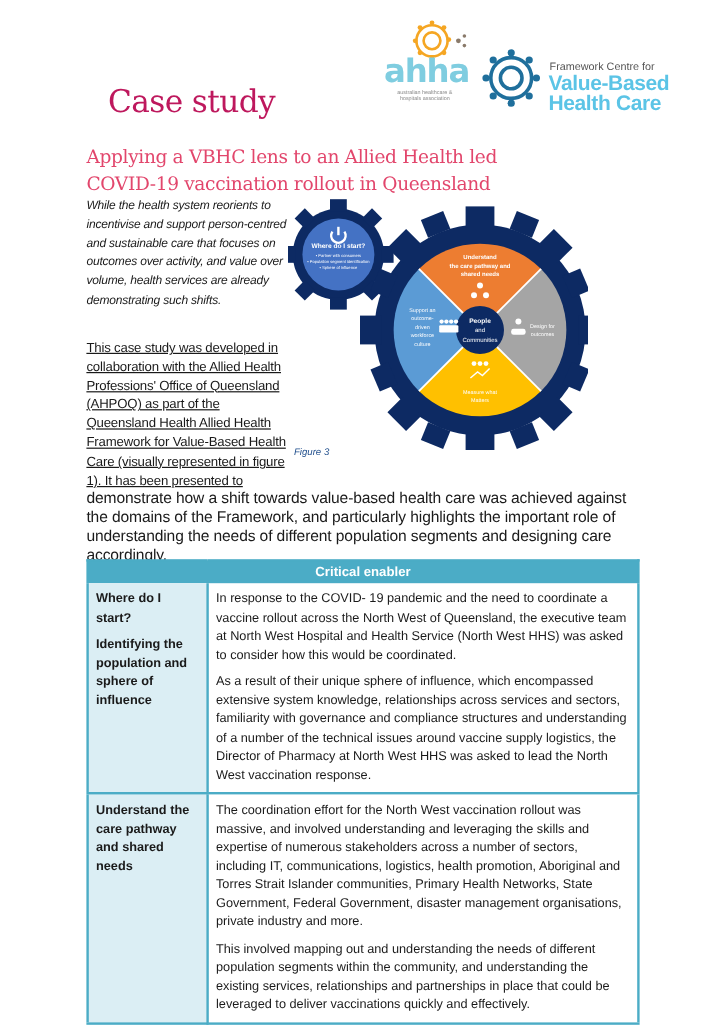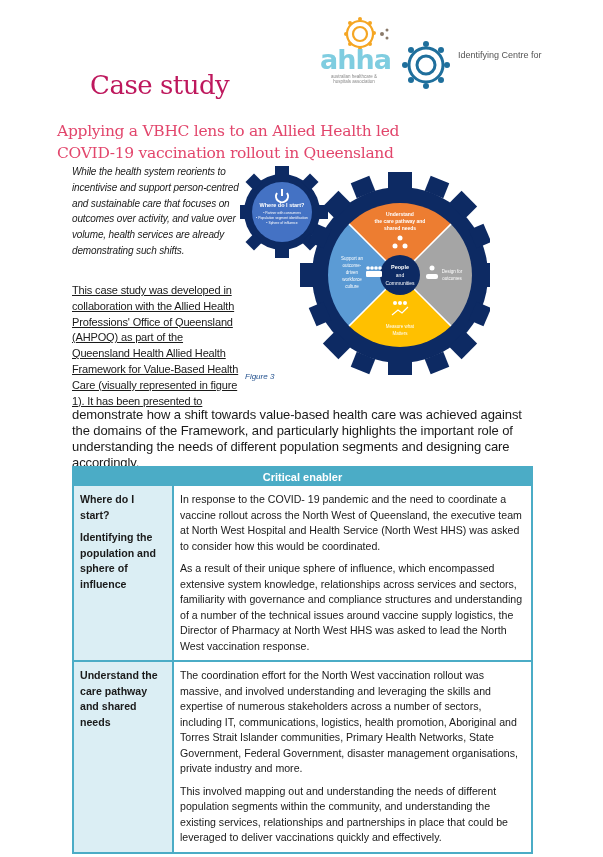--- a/index.html
+++ b/index.html
@@ -8,21 +8,21 @@
   .logos { position: absolute; top: 14px; left: 300px; width: 300px; height: 70px; }
   .ahha { position: absolute; left: 0; top: 0; width: 90px; height: 70px; margin-left: 12px; }
   .ahha-word { position: absolute; left: 8px; top: 30px; font-family: "DejaVu Sans", sans-serif;
                font-weight: bold; font-size: 27px; color: #7fcde0; letter-spacing: -1px; }
   .ahha-sub { position: absolute; left: 12px; top: 60px; font-size: 4.5px; color: #888; line-height: 5px; width: 60px; text-align: center; }
   .acvbhc { position: absolute; left: 100px; top: 20px; width: 200px; height: 55px; }
   .ac-pre { position: absolute; left: 58px; top: 16px; font-size: 9px; color: #555; }
   .ac-main { position: absolute; left: 57px; top: 27px; font-size: 17.5px; font-weight: bold; color: #5bc4e6; line-height: 17px; letter-spacing: -0.3px; }
 
   .case-title { position: absolute; left: 90px; top: 70px; font-family: "DejaVu Serif", serif; font-size: 26px; color: #be185d; margin: 0; font-weight: normal; letter-spacing: -0.5px; }
-  .subtitle { position: absolute; left: 57px; top: 120px; width: 360px; font-family: "DejaVu Serif", serif; font-size: 15.5px; color: #e2466c; line-height: 22px; margin: 0; font-weight: normal; letter-spacing: -0.3px; }
+  .subtitle { position: absolute; left: 72px; top: 120px; width: 360px; font-family: "DejaVu Serif", serif; font-size: 15.5px; color: #e2466c; line-height: 22px; margin: 0; font-weight: normal; letter-spacing: -0.3px; }
 
   .intro { position: absolute; left: 72px; top: 164px; width: 170px; font-size: 10px; line-height: 15.8px; margin: 0; letter-spacing: -0.15px; font-style: italic; }
   .intro2 { position: absolute; left: 72px; top: 283px; width: 170px; font-size: 11px; line-height: 15.8px; margin: 0; letter-spacing: -0.15px; text-decoration: underline; }
   .cont { position: absolute; left: 72px; top: 407px; width: 470px; font-size: 13px; line-height: 16px; margin: 0; letter-spacing: -0.1px; }
 
   .figure { position: absolute; left: 240px; top: 160px; width: 250px; height: 215px; }
   .fig-caption { position: absolute; left: 245px; top: 372px; font-size: 8px; font-style: italic; color: #1f4e8c; }
 
   table.enabler { position: absolute; left: 72px; top: 466px; width: 461px; border-collapse: collapse; border: 2px solid #4bacc6; font-size: 10.6px; }
   table.enabler th { background: #4bacc6; color: #fff; text-align: center; padding: 2px 6px; font-size: 11px; height: 14px; }
@@ -70,21 +70,25 @@
         <circle cx="26" cy="5" r="3"></circle>
           <circle cx="41" cy="11" r="3"></circle>
           <circle cx="47" cy="26" r="3"></circle>
         <circle cx="41" cy="41" r="3"></circle>
           <circle cx="26" cy="47" r="3"></circle>
           <circle cx="11" cy="41" r="3"></circle>
         <circle cx="5" cy="26" r="3"></circle>
           <circle cx="11" cy="11" r="3"></circle>
       </g>
     </svg>
-    <div class="ac-pre">Identifying Centre for</div>
+    <div class="ac-pre">Framework Centre for</div>
+    <div class="ac-main">
+      <div>Value-Based</div>
+      <div>Health Care</div>
+    </div>
   </div>
 </div>
 
 <h1 class="case-title">Case study</h1>
 <h2 class="subtitle">Applying a VBHC lens to an Allied Health led COVID-19 vaccination rollout in Queensland</h2>
 
 <p class="intro">While the health system reorients to incentivise and support person-centred and sustainable care that focuses on outcomes over activity, and value over volume, health services are already demonstrating such shifts.</p>
 <p class="intro2">This case study was developed in collaboration with the Allied Health Professions' Office of Queensland (AHPOQ) as part of the Queensland Health Allied Health Framework for Value-Based Health Care (visually represented in figure 1). It has been presented to</p>
 <p class="cont">demonstrate how a shift towards value-based health care was achieved against the domains of the Framework, and particularly highlights the important role of understanding the needs of different population segments and designing care accordingly.</p>
 

